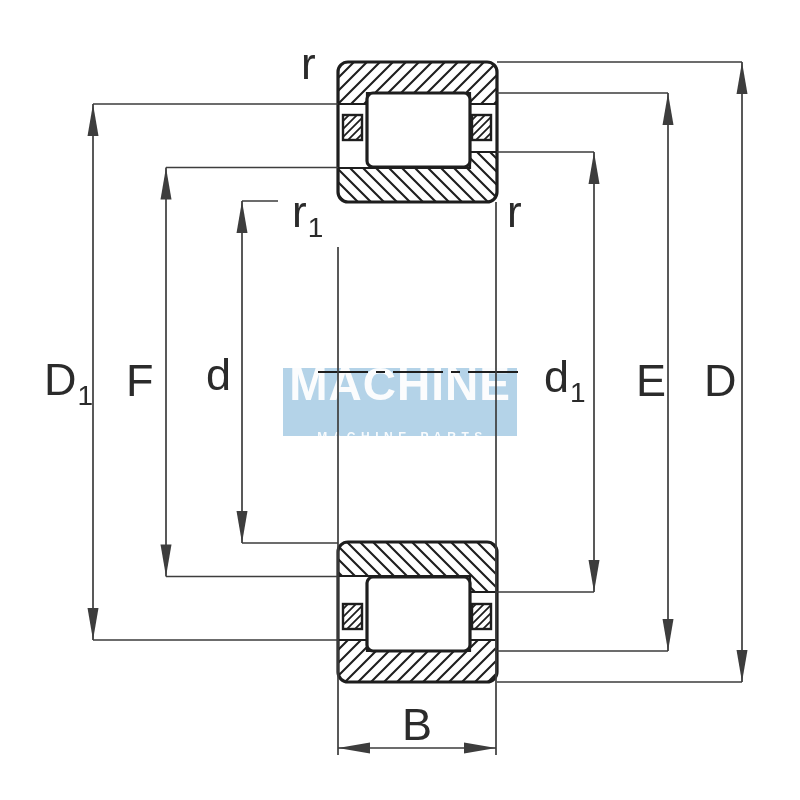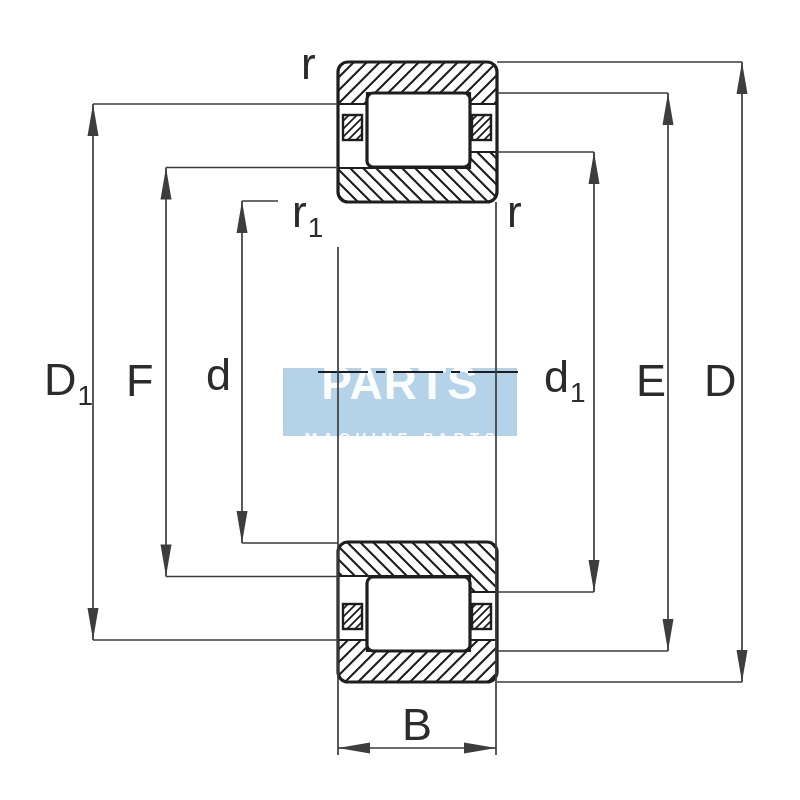--- a/index.html
+++ b/index.html
@@ -19,41 +19,41 @@
     background:var(--watermark-bg,#b4d3e8);
     display:flex;flex-direction:column;align-items:center;justify-content:center;
     text-align:center;
   }
   #watermark .brand{
     color:var(--watermark-text,#fff);opacity:.95;font-weight:bold;
     font-size:46px;line-height:1;letter-spacing:1px;
   }
   #watermark .tagline{
     color:var(--watermark-text,#fff);opacity:.92;font-weight:bold;
-    font-size:15px;line-height:1;letter-spacing:5.5px;margin-top:24px;padding-left:5px;
+    font-size:12px;line-height:1;letter-spacing:5.5px;margin-top:24px;padding-left:5px;
   }
   .part-outline{fill:none;stroke:var(--outline,#1e1e1e);stroke-width:3.2;}
   .part-fill{fill:#ffffff;stroke:none;}
   .hatch-edge{stroke:var(--outline,#1e1e1e);stroke-width:2.2;}
   .roller{fill:#ffffff;stroke:var(--outline,#1e1e1e);stroke-width:3.2;}
   .cage{stroke:var(--outline,#1e1e1e);stroke-width:2.4;}
   .dim{stroke:var(--dimension-line,#3d3d3d);stroke-width:1.7;fill:none;}
   .dimfill{fill:var(--dimension-line,#3d3d3d);stroke:none;}
   .centerline{stroke:var(--outline,#1e1e1e);stroke-width:2;fill:none;
     stroke-dasharray:50 8 9 8;}
   .hatchline{stroke:var(--outline,#1e1e1e);stroke-width:2.1;}
   .hatchline-fine{stroke:var(--outline,#1e1e1e);stroke-width:1.8;}
 </style>
 </head>
 <body>
 
 <div id="stage">
 
   <div id="watermark">
-    <div class="brand">PARTS</div>
+    <div class="brand">MACHINE</div>
     <div class="tagline">MACHINE PARTS</div>
   </div>
 
   <svg width="800" height="800" viewBox="0 0 800 800">
     <defs>
       <pattern id="hatchA" width="13" height="13" patternUnits="userSpaceOnUse">
         <path class="hatchline" d="M-6.5,6.5 L6.5,-6.5 M0,13 L13,0 M6.5,19.5 L19.5,6.5"></path>
       </pattern>
       <pattern id="hatchB" width="13" height="13" patternUnits="userSpaceOnUse">
         <path class="hatchline" d="M-6.5,6.5 L6.5,19.5 M0,0 L13,13 M6.5,-6.5 L19.5,6.5"></path>

